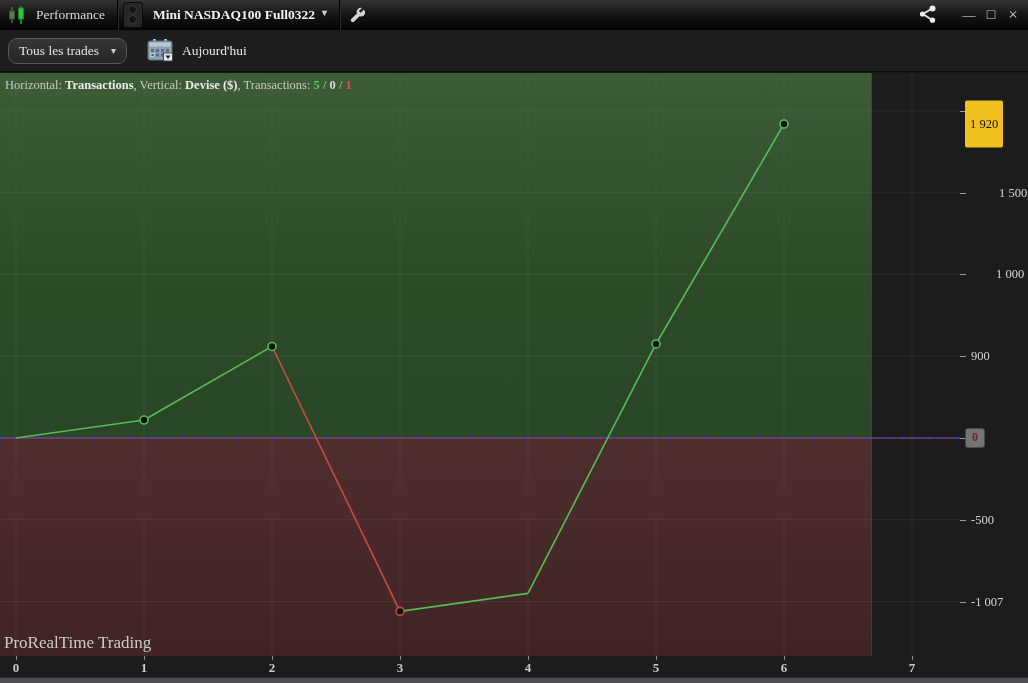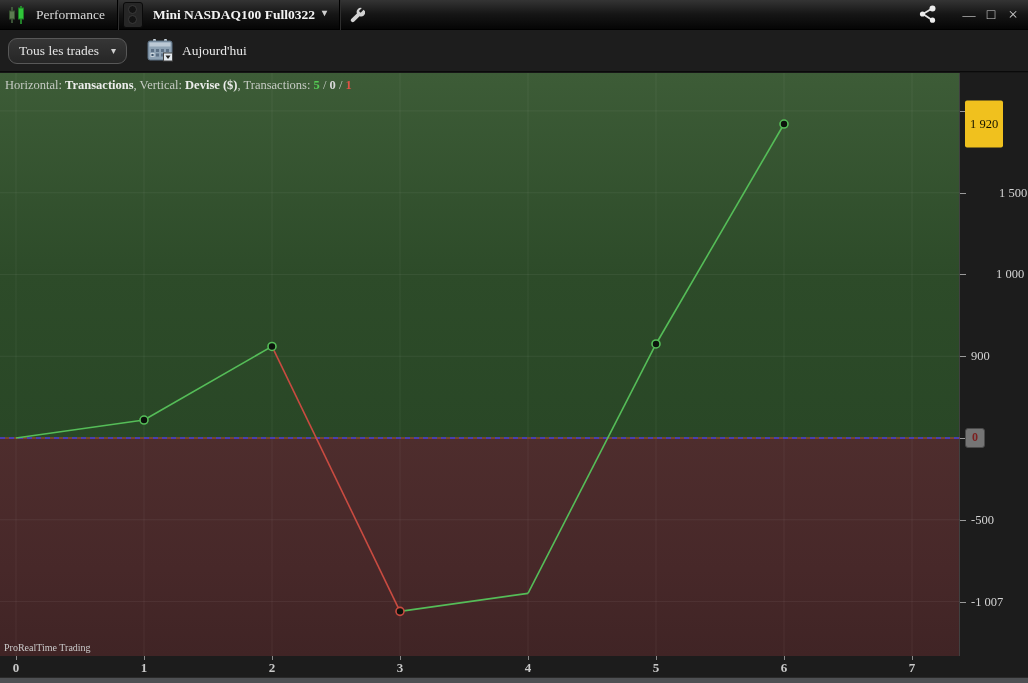--- a/index.html
+++ b/index.html
@@ -32,33 +32,33 @@
   .toolbar { height:42px; display:flex; align-items:center; background:#1d1d1d; border-bottom:1px solid #0a0a0a; }
   .dd-btn { margin-left:8px; height:26px; padding:0 10px; display:flex; align-items:center;
     background:linear-gradient(180deg,#363636,#262626); border:1px solid #585858; border-radius:9px;
     color:#e3e3e3; font-size:13.5px; cursor:pointer; }
   .dd-btn .caret { margin-left:12px; }
   .cal-btn { margin-left:20px; display:flex; cursor:pointer; }
   .period-label { margin-left:8px; color:#e8e8e8; font-size:13.5px; }
 
   
   .chart-wrap { position:absolute; top:73px; left:0; right:0; bottom:0; background:#1c1c1c; }
-  .plot { position:absolute; left:0; top:0; width:960px; height:583px; cursor:crosshair;
+  .plot { position:absolute; left:0; top:0; width:872px; height:583px; cursor:crosshair;
     border-right:1px solid rgba(255,255,255,0.16); border-bottom:1px solid rgba(255,255,255,0.16); }
   .zone-pos { position:absolute; left:0; top:0; width:100%; height:365px;
     background:linear-gradient(180deg,#3d5c37 0%,#2d4b29 55%,#294726 100%); }
   .zone-neg { position:absolute; left:0; top:365px; width:100%; height:218px;
     background:linear-gradient(180deg,#4e2d2d 0%,#472829 60%,#402425 100%); }
   .plot svg { position:absolute; left:0; top:0; }
   .legend { position:absolute; left:5px; top:5px; font-size:12.5px; color:#c6cbc4; white-space:pre; }
   .legend b { color:#ecedeb; }
   .legend .wins { color:#55cc55; font-weight:bold; }
   .legend .neutral { color:#d8d8d8; font-weight:bold; }
   .legend .losses { color:#dd5246; font-weight:bold; }
-  .watermark { position:absolute; left:4px; bottom:2px; font-size:10px; color:#cbcbcb; }
+  .watermark { position:absolute; left:4px; bottom:2px; font-size:17px; color:#cbcbcb; }
 
   .y-axis { position:absolute; left:960px; top:0; width:68px; height:606px; }
   .ytick { position:absolute; left:0; width:6px; height:1px; background:#9a9a9a; }
   .ylabel { position:absolute; left:11px; transform:translateY(-50%); color:#d4d4d4; font-size:12.5px; white-space:pre; }
   .value-badge { position:absolute; left:5px; transform:translateY(-50%); background:#f0c11e; color:#151400;
     font-size:12.5px; padding:16px 5px; border-radius:2px; z-index:3; white-space:pre; }
   .zero-badge { position:absolute; left:5px; transform:translateY(-50%); background:#757575; color:#7c2020;
     font-size:12px; font-weight:bold; padding:1px 6px 2px; border-radius:3px; border:1px solid #4a4a4a; z-index:3; }
 
   .x-axis { position:absolute; left:0; top:583px; width:960px; height:22px; }

